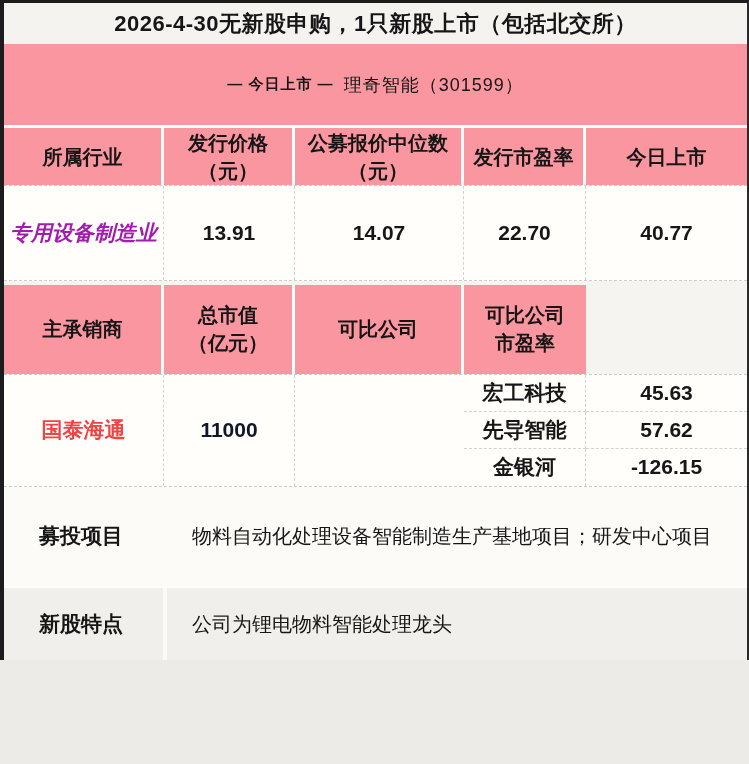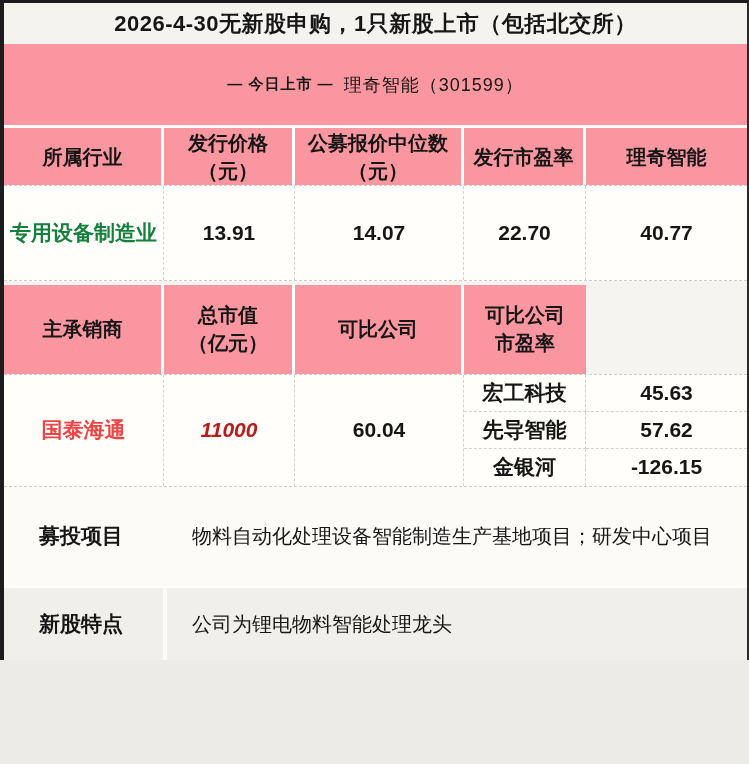--- a/index.html
+++ b/index.html
@@ -87,23 +87,23 @@
   }
   .data-row .td:last-child,
   .data-row .td.no-right { border-right: none; }
   .data-row.t1 { height: 109px; }
   .data-row.t2 {
     height: 128px;
     grid-auto-rows: 1fr;
   }
   .gap2 { height: 4px; background: #f5f4f0; }
 
-  .industry-cell { color: #15803d; }
+  .industry-cell { color: #a21caf; font-style: italic; }
   .underwriter-cell { color: #ef4444; grid-row: 1 / span 3; grid-column: 1; }
-  .sublimit-cell { color: #b91c1c; grid-row: 1 / span 3; grid-column: 2; font-style: italic; }
+  .sublimit-cell { color: #0f172a; grid-row: 1 / span 3; grid-column: 2; }
   .mktcap-cell { grid-row: 1 / span 3; grid-column: 3; }
   .comp-name { grid-column: 4; font-size: 19px; }
   .comp-pe   { grid-column: 5; font-size: 19px; }
   .comp-r1 { grid-row: 1; border-bottom: 1px dashed #d4d2ce; }
   .comp-r2 { grid-row: 2; border-bottom: 1px dashed #d4d2ce; }
   .comp-r3 { grid-row: 3; }
 
   
   .info-row { display: grid; grid-template-columns: 163px auto; }
   .info-row.features { height: 84px; background: #f0efeb; border-top: 2px solid #fdfdfb; }
@@ -138,21 +138,21 @@
     <div class="stock-name">理奇智能（301599）</div>
   </div>
 
   <div class="cols5 thead-row t1">
     <div class="th">所属行业</div>
     <div class="th pre">发行价格
 （元）</div>
     <div class="th pre">公募报价中位数
 （元）</div>
     <div class="th">发行市盈率</div>
-    <div class="th">理奇智能</div>
+    <div class="th">今日上市</div>
   </div>
 
   <div class="cols5 data-row t1">
     <div class="td industry-cell">专用设备制造业</div>
     <div class="td">13.91</div>
     <div class="td">14.07</div>
     <div class="td">22.70</div>
     <div class="td">40.77</div>
   </div>
 
@@ -163,21 +163,20 @@
     <div class="th pre">总市值
 （亿元）</div>
     <div class="th">可比公司</div>
     <div class="th pre">可比公司
 市盈率</div>
   </div>
 
   <div class="cols5 data-row t2">
     <div class="td underwriter-cell">国泰海通</div>
     <div class="td sublimit-cell">11000</div>
-    <div class="td mktcap-cell">60.04</div>
 
     <div class="td comp-name comp-r1">宏工科技</div>
     <div class="td comp-pe comp-r1 no-right">45.63</div>
     <div class="td comp-name comp-r2">先导智能</div>
     <div class="td comp-pe comp-r2 no-right">57.62</div>
     <div class="td comp-name comp-r3">金银河</div>
     <div class="td comp-pe comp-r3 no-right">-126.15</div>
   </div>
 
   <div class="info-row projects">

